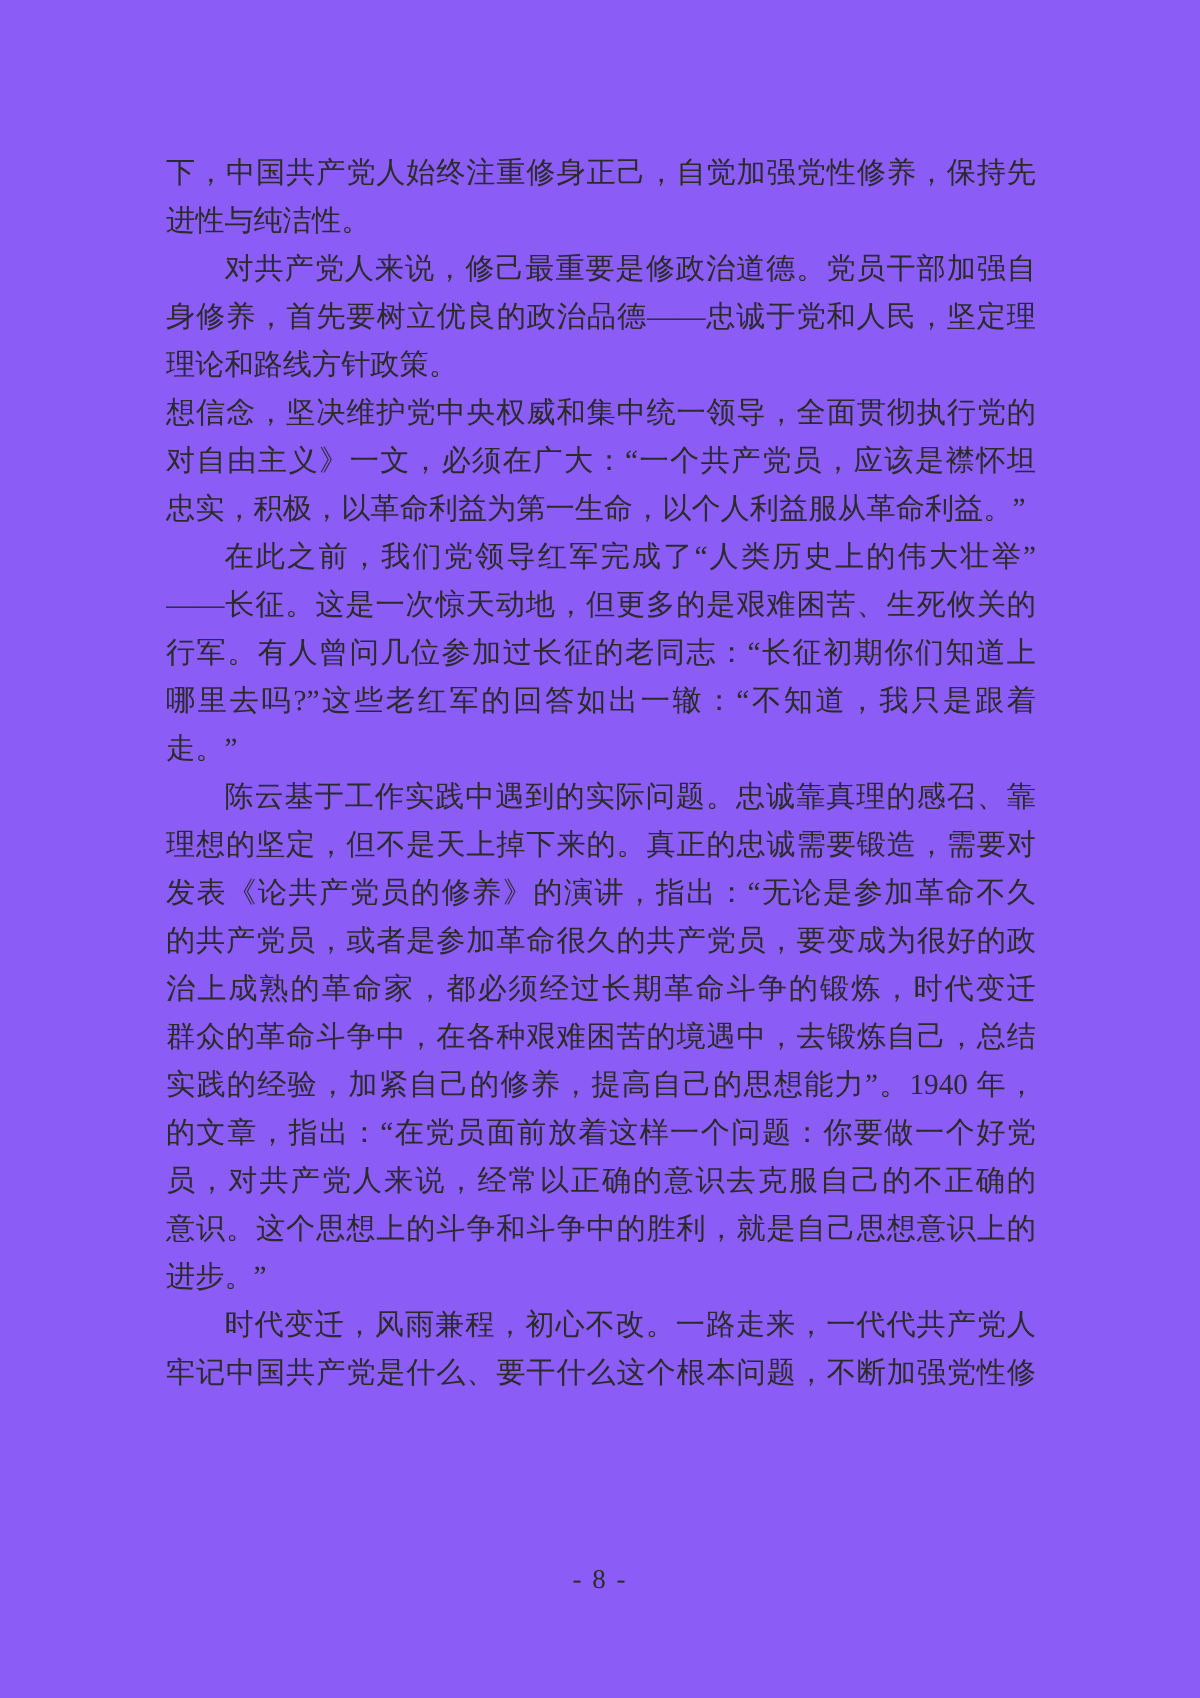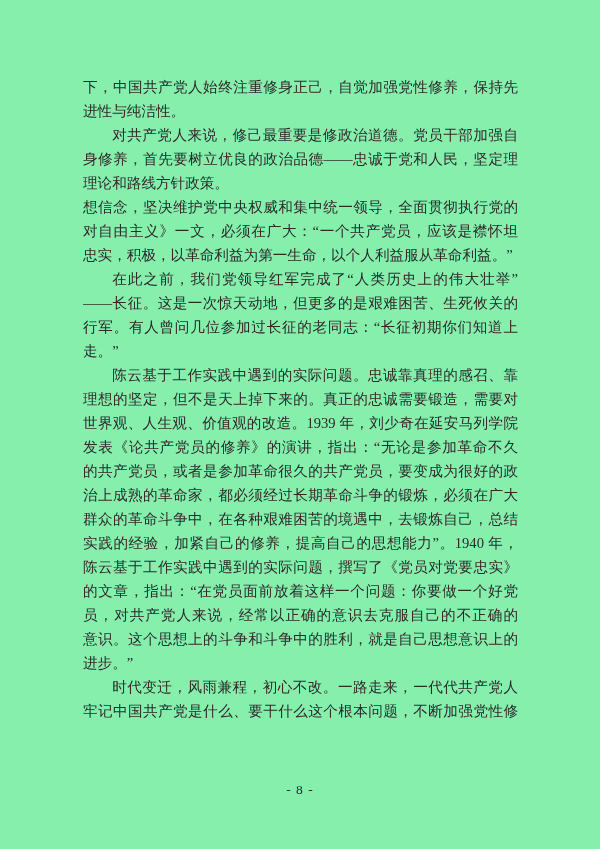--- a/index.html
+++ b/index.html
@@ -4,21 +4,21 @@
 <style>
   html, body {
     margin: 0;
     padding: 0;
     background: #ffffff;
   }
   .page {
     position: relative;
     width: 600px;
     height: 849px;
-    background: #86efac;
+    background: #8b5cf6;
     overflow: hidden;
     font-family: "Liberation Serif", "DejaVu Serif", serif;
   }
   .doc-body {
     position: absolute;
     left: 83px;
     top: 75px;
     width: 435px;
     font-size: 14.6px;
     color: #2b2b2b;
@@ -69,32 +69,31 @@
         <div class="line fill">想信念，坚决维护党中央权威和集中统一领导，全面贯彻执行党的</div>
       </div>
       <div class="para">
         <div class="line fill">对自由主义》一文，必须在广大：“一个共产党员，应该是襟怀坦白，</div>
         <div class="line">忠实，积极，以革命利益为第一生命，以个人利益服从革命利益。”</div>
       </div>
       <div class="para">
         <div class="line indent fill">在此之前，我们党领导红军完成了“人类历史上的伟大壮举”</div>
         <div class="line fill">——长征。这是一次惊天动地，但更多的是艰难困苦、生死攸关的</div>
         <div class="line fill">行军。有人曾问几位参加过长征的老同志：“长征初期你们知道上</div>
+        <div class="line fill">哪里去吗?”这些老红军的回答如出一辙：“不知道，我只是跟着</div>
         <div class="line">走。”</div>
       </div>
       <div class="para">
         <div class="line indent fill">陈云基于工作实践中遇到的实际问题。忠诚靠真理的感召、靠</div>
         <div class="line fill">理想的坚定，但不是天上掉下来的。真正的忠诚需要锻造，需要对</div>
-        <div class="line fill">世界观、人生观、价值观的改造。1939 年，刘少奇在延安马列学院</div>
         <div class="line fill">发表《论共产党员的修养》的演讲，指出：“无论是参加革命不久</div>
         <div class="line fill">的共产党员，或者是参加革命很久的共产党员，要变成为很好的政</div>
-        <div class="line fill">治上成熟的革命家，都必须经过长期革命斗争的锻炼，必须在广大</div>
+        <div class="line fill">治上成熟的革命家，都必须经过长期革命斗争的锻炼，时代变迁</div>
         <div class="line fill">群众的革命斗争中，在各种艰难困苦的境遇中，去锻炼自己，总结</div>
         <div class="line fill">实践的经验，加紧自己的修养，提高自己的思想能力”。1940 年，</div>
-        <div class="line fill">陈云基于工作实践中遇到的实际问题，撰写了《党员对党要忠实》</div>
         <div class="line fill">的文章，指出：“在党员面前放着这样一个问题：你要做一个好党</div>
         <div class="line fill">员，对共产党人来说，经常以正确的意识去克服自己的不正确的</div>
         <div class="line fill">意识。这个思想上的斗争和斗争中的胜利，就是自己思想意识上的</div>
         <div class="line">进步。”</div>
       </div>
       <div class="para">
         <div class="line indent fill">时代变迁，风雨兼程，初心不改。一路走来，一代代共产党人</div>
         <div class="line fill">牢记中国共产党是什么、要干什么这个根本问题，不断加强党性修</div>
       </div>
     </div>

